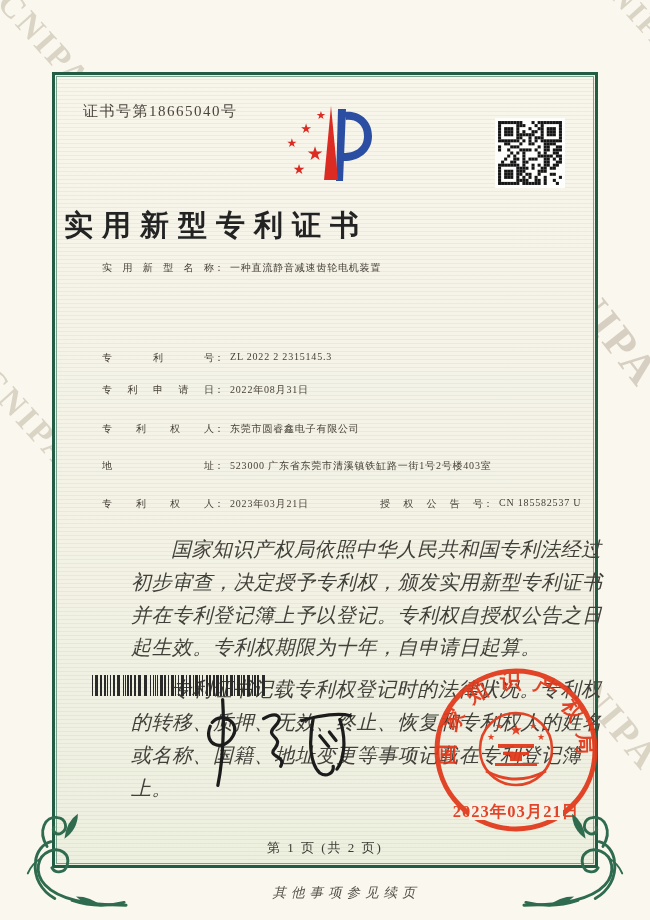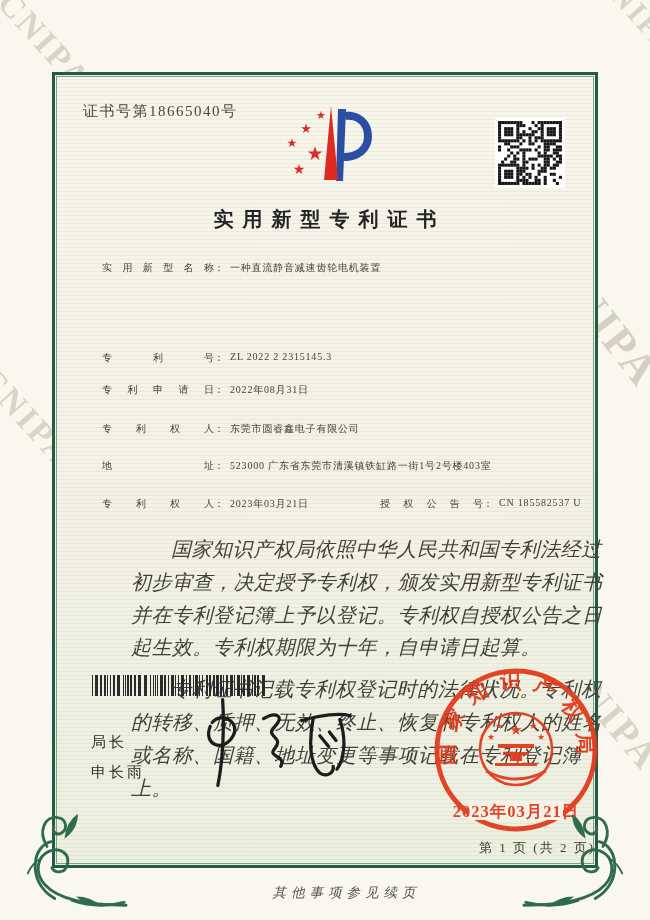--- a/index.html
+++ b/index.html
@@ -26,37 +26,37 @@
   .panel{position:absolute;left:52px;top:72px;width:546px;height:796px;z-index:2;
     border:3px solid var(--border-green);
     background:
       repeating-linear-gradient(180deg, rgba(100,145,115,0.09) 0 1px, rgba(0,0,0,0) 1px 4px),
       linear-gradient(180deg,#f8f5eb 0%,#f3f2e5 60%,#edefdf 100%);}
   .panel::before{content:"";position:absolute;inset:1px;border:1px solid #7ba28e;pointer-events:none;}
 
   .cert-no{position:absolute;left:28px;top:27px;font-size:15px;font-weight:normal;color:#4b453e;letter-spacing:1.5px;}
   .logo{position:absolute;left:225px;top:27px;width:98px;height:92px;}
   .qr{position:absolute;left:440px;top:43px;width:70px;height:70px;background:#fdfdfb;}
-  .title{position:absolute;left:0;top:131px;width:100%;text-align:center;font-size:20px;font-weight:bold;color:#232323;letter-spacing:9px;text-indent:9px;}
+  .title{position:absolute;left:0;top:131px;width:100%;text-align:left;font-size:29px;font-weight:bold;color:#232323;letter-spacing:9px;text-indent:9px;}
 
   .frow{position:absolute;left:47px;width:500px;height:22px;font-size:10px;font-weight:normal;color:#453f37;white-space:nowrap;}
   .flabel{display:inline-block;width:112px;text-align:justify;text-align-last:justify;vertical-align:top;}
   .flabel2{display:inline-block;width:103px;text-align:justify;text-align-last:justify;vertical-align:top;}
   .fcolon{display:inline-block;vertical-align:top;}
   .fvalue{display:inline-block;margin-left:6px;letter-spacing:0.8px;vertical-align:top;}
   .fgroup2{position:absolute;left:278px;top:0;}
 
   .paras{position:absolute;left:31px;top:458px;width:486px;font-size:20px;line-height:1.64;color:#41403a;font-style:italic;font-weight:500;margin-left:45px;}
   .paras p{text-indent:2em;margin-bottom:9px;letter-spacing:0.5px;}
 
   .barcode{position:absolute;left:37px;top:600px;width:176px;height:21px;}
   .signer{position:absolute;left:36px;top:652px;font-family:"Liberation Sans",sans-serif;font-size:15px;color:#2e2e2e;line-height:30px;letter-spacing:3px;font-weight:500;}
   .signature{position:absolute;left:140px;top:618px;width:162px;height:97px;}
   .seal{position:absolute;left:376px;top:590px;width:170px;height:170px;opacity:0.94;}
-  .page-info{position:absolute;left:0;top:764px;width:100%;text-align:right;font-size:13px;color:#3c3c34;letter-spacing:2px;}
+  .page-info{position:absolute;left:0;top:764px;width:100%;text-align:center;font-size:13px;color:#3c3c34;letter-spacing:2px;}
 
   .flourish{position:absolute;width:106px;height:106px;z-index:3;}
   .flourish-left{left:22px;top:806px;}
   .flourish-right{left:522px;top:806px;transform:scaleX(-1);}
   .note{position:absolute;left:0;top:884px;width:100%;text-align:center;z-index:2;font-size:13.5px;font-style:italic;color:#55544a;letter-spacing:5px;padding-left:43px;}
 </style>
 </head>
 <body>
 
 <div class="page">
@@ -399,24 +399,20 @@
         <rect x="145" y="0" width="3" height="21" fill="#2a2a2a"></rect>
         <rect x="149" y="0" width="1" height="21" fill="#2a2a2a"></rect>
         <rect x="151" y="0" width="2" height="21" fill="#2a2a2a"></rect>
         <rect x="155" y="0" width="3" height="21" fill="#2a2a2a"></rect>
         <rect x="160" y="0" width="1" height="21" fill="#2a2a2a"></rect>
         <rect x="162" y="0" width="2" height="21" fill="#2a2a2a"></rect>
         <rect x="165" y="0" width="2" height="21" fill="#2a2a2a"></rect>
         <rect x="170" y="0" width="3" height="21" fill="#2a2a2a"></rect>
       </svg>
 
-    <div class="signer">
-      <div>局长</div>
-      <div>申长雨</div>
-    </div>
 
     <svg class="signature" viewBox="0 0 170 100" style="stroke:#1c1c1c;fill:none" stroke-width="3.4" stroke-linecap="round" stroke-linejoin="round">
       <path d="M16,34 C8,54 30,62 40,44 C48,30 28,18 18,30"></path>
       <path d="M29,6 C31,36 29,72 24,96"></path>
       <path d="M72,26 C86,18 94,24 84,34 C72,46 94,44 84,57 C75,67 96,64 90,76"></path>
       <path d="M112,28 C132,22 152,20 163,23"></path>
       <path d="M124,26 C119,52 121,74 131,83 C138,88 146,83 145,76"></path>
       <path d="M152,27 C159,48 157,68 149,79"></path>
       <path d="M131,44 l9,11"></path>
       <path d="M141,40 l7,9"></path>

